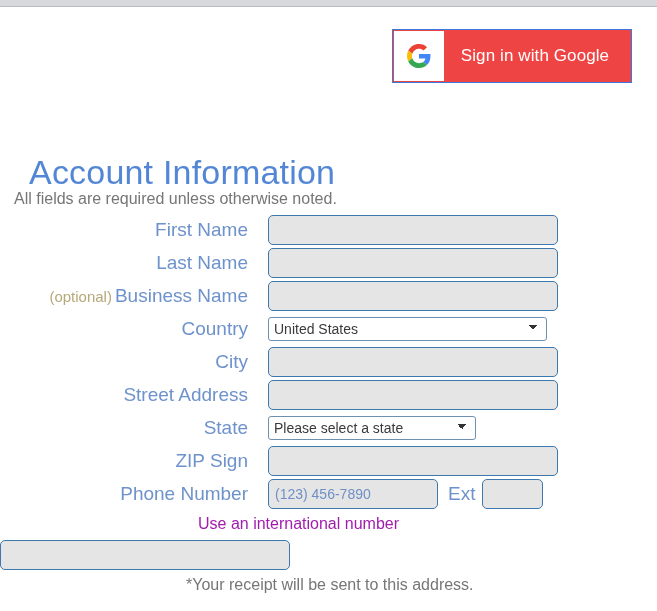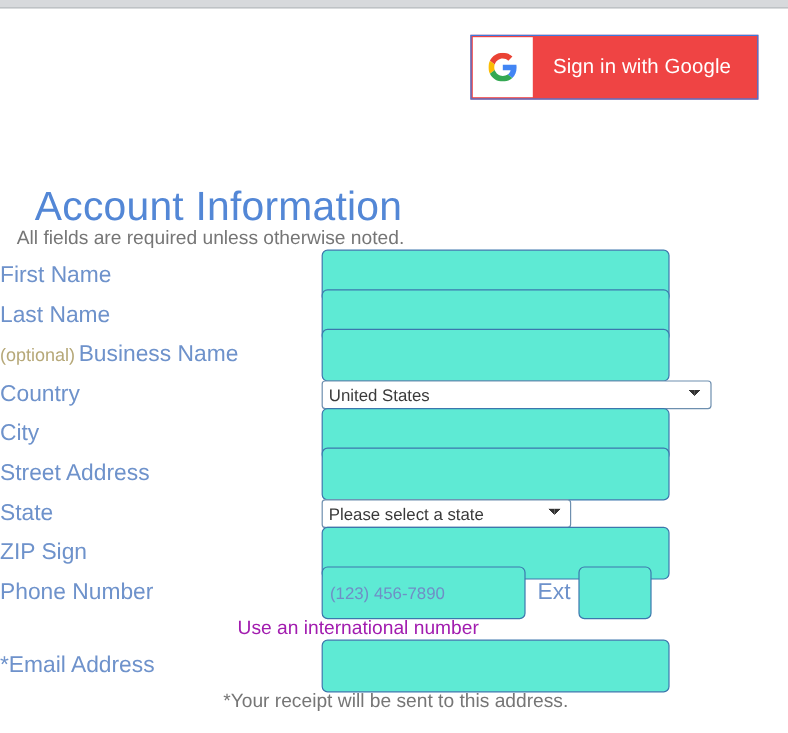--- a/index.html
+++ b/index.html
@@ -90,44 +90,45 @@
     width: 657px;
   }
   .form-row {
     display: flex;
     align-items: center;
     height: 33px;
   }
   .row-label {
     width: 268px;
     flex: 0 0 268px;
+    text-align: right;
     padding-right: 20px;
     box-sizing: border-box;
     font-size: 19px;
     font-weight: 300;
     color: #6e92cb;
     white-space: nowrap;
   }
   .row-label .optional-tag {
     color: #b6a878;
     font-size: 15px;
     margin-right: 3px;
   }
   .row-field {
     flex: 1 1 auto;
     display: flex;
     align-items: center;
   }
 
   input.text-field {
-    height: 44px;
+    height: 30px;
     box-sizing: border-box;
     border: 1px solid #3c77ad;
     border-radius: 5px;
-    background: #5eead4;
+    background: #e5e5e5;
     outline: none;
     font-family: "Liberation Sans", sans-serif;
     font-size: 14px;
     color: #333333;
     padding: 0 6px;
   }
   input.text-field::placeholder {
     color: #6f8fc6;
     opacity: 1;
   }
@@ -151,21 +152,21 @@
     background-image:
       linear-gradient(45deg, transparent 50%, #333 50%),
       linear-gradient(135deg, #333 50%, transparent 50%);
     background-position:
       calc(100% - 13px) calc(50% - 1px),
       calc(100% - 8px) calc(50% - 1px);
     background-size: 5px 5px, 5px 5px;
     background-repeat: no-repeat;
     outline: none;
   }
-  .w-country { width: 325px; }
+  .w-country { width: 279px; }
   .w-state   { width: 208px; }
 
   .ext-label {
     font-size: 19px;
     font-weight: 300;
     color: #6e92cb;
     padding: 0 7px 0 10px;
     white-space: nowrap;
   }
 
@@ -287,21 +288,20 @@
       <input class="text-field w-ext" type="text" placeholder="" style="">
     </div>
   </div>
 
   <div class="helper-row">
     <div class="helper-spacer"></div>
     <a id="intl-number-link" href="#">Use an international number</a>
   </div>
 
   <div class="form-row">
-    <div class="row-label">*Email Address</div>
     <div class="row-field">
       <input class="text-field w-wide" type="text" placeholder="" style="">
     </div>
   </div>
 
   <div class="helper-row">
     <div class="helper-spacer"></div>
     <div id="receipt-note">*Your receipt will be sent to this address.</div>
   </div>
 

